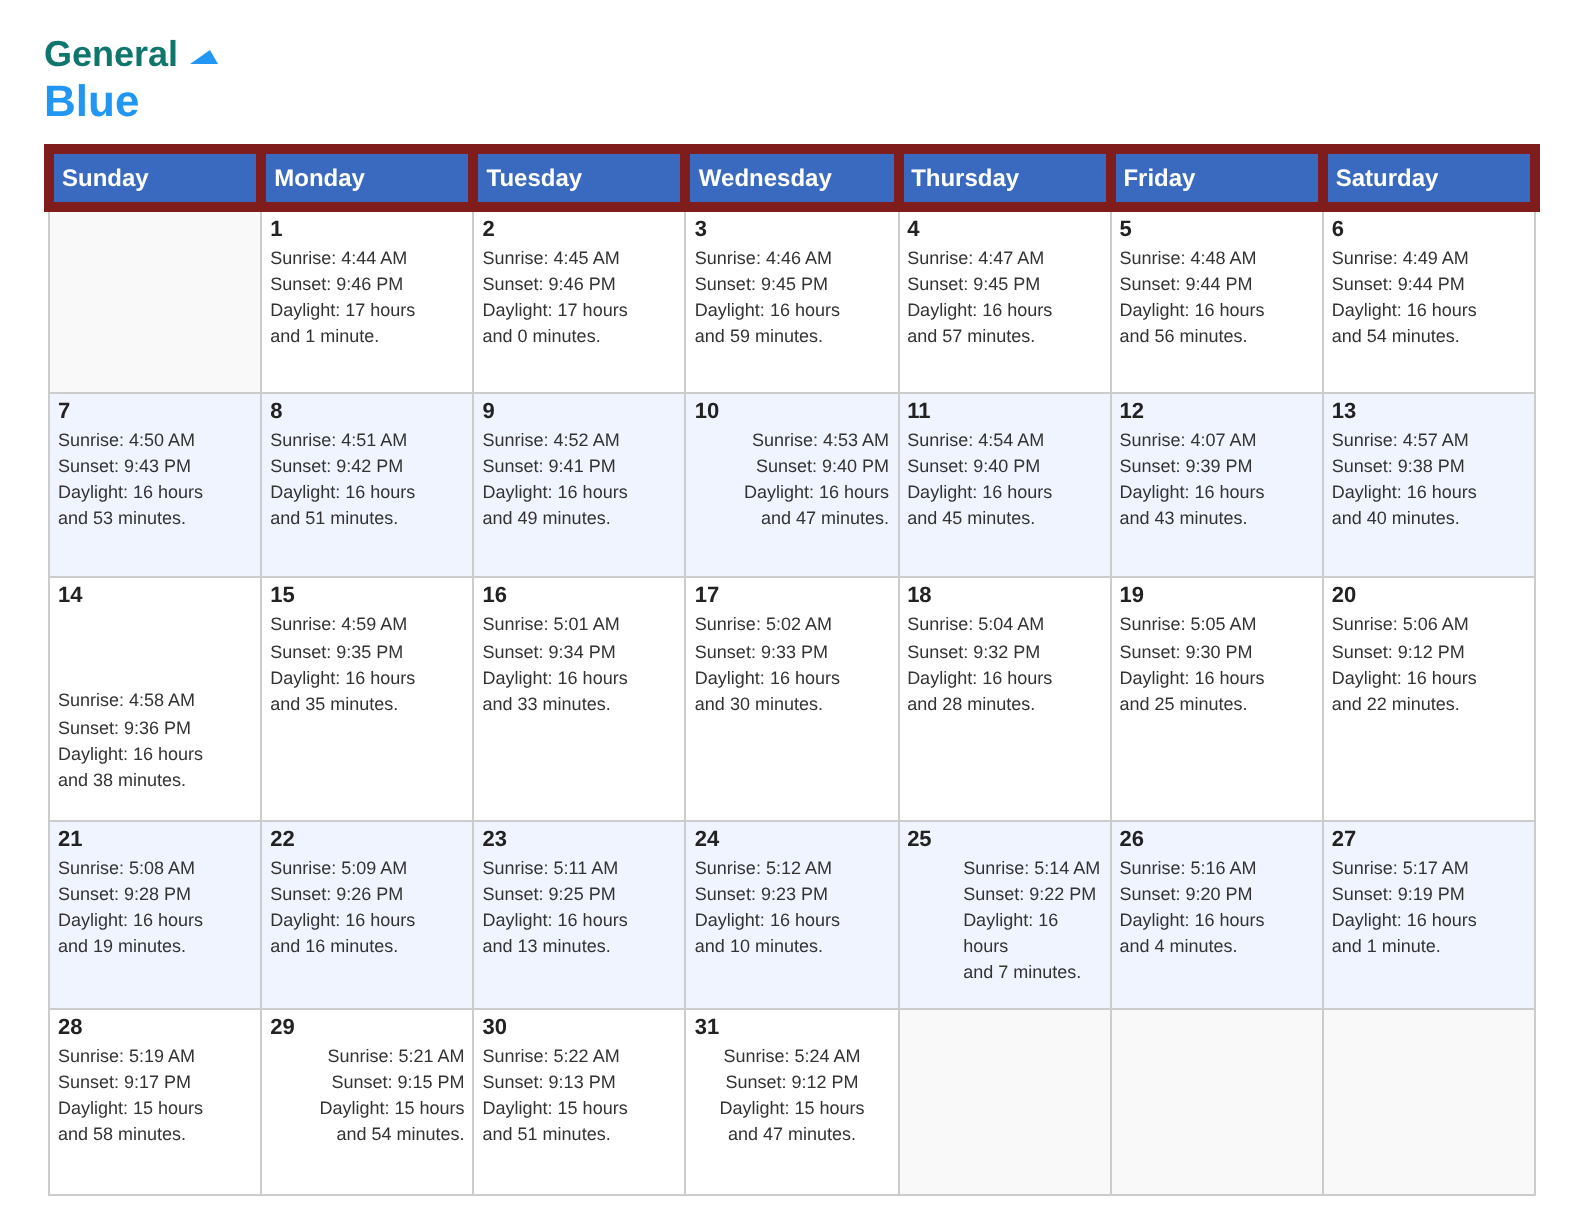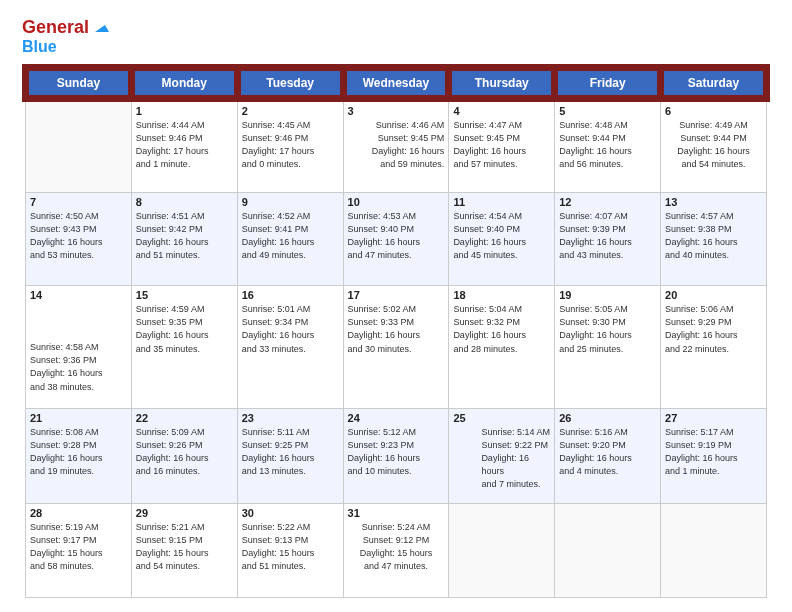--- a/index.html
+++ b/index.html
@@ -24,21 +24,21 @@
       margin-bottom: 8px;
     }
     .logo {
       display: flex;
       flex-direction: column;
       align-items: flex-start;
     }
     .logo-text {
       font-size: 18px;
       font-weight: bold;
-      color: #b91c1c;
+      color: #0f766e;
       line-height: 1.1;
     }
     .title-block {
       text-align: right;
     }
     .month-title {
       font-size: 36px;
       font-weight: bold;
       color: #222;
       line-height: 1.1;
@@ -53,22 +53,22 @@
       border-collapse: collapse;
       width: 100%;
       table-layout: fixed;
     }
     .calendar th {
       background: #3a6abf;
       color: #fff;
       font-size: 12px;
       font-weight: bold;
       padding: 5px 4px;
-      text-align: center;
-      border: 7px solid #7f1d1d;
+      text-align: left;
+      border: 5px solid #7f1d1d;
     }
     .calendar td {
       border: 1px solid #ccc;
       vertical-align: top;
       padding: 3px 4px;
       font-size: 9.5px;
       color: #222;
       height: 85px;
     }
     .calendar td.empty {
@@ -94,21 +94,21 @@
 <div class="page">
   <div class="header">
     <div class="logo">
       <div style="display:flex;align-items:center;">
         <span class="logo-text">General</span>
         <svg width="18" height="18" viewBox="0 0 18 18" style="margin-left:2px;margin-top:-2px;">
           <polygon points="4,14 14,7 18,14" fill="#2196F3"></polygon>
         </svg>
       </div>
       <div>
-        <span style="font-size:16px;font-weight:bold;color:#2196F3;">Blue</span>
+        <span style="font-size:22px;font-weight:bold;color:#2196F3;">Blue</span>
       </div>
     </div>
     <div class="title-block">
       <div class="month-title"></div>
       <div class="location"></div>
     </div>
   </div>
 
   <table class="calendar" id="cal-table">
     <thead>
@@ -134,42 +134,42 @@
           </td>
           <td>
             <span class="day-number">2</span>
             <div class="day-info" style="white-space: pre-line;">Sunrise: 4:45 AM
 Sunset: 9:46 PM
 Daylight: 17 hours
 and 0 minutes.</div>
           </td>
           <td>
             <span class="day-number">3</span>
-            <div class="day-info" style="white-space: pre-line; text-align: right;">Sunrise: 4:46 AM
+            <div class="day-info" style="white-space: pre-line;">Sunrise: 4:46 AM
 Sunset: 9:45 PM
 Daylight: 16 hours
 and 59 minutes.</div>
           </td>
           <td>
             <span class="day-number">4</span>
             <div class="day-info" style="white-space: pre-line;">Sunrise: 4:47 AM
 Sunset: 9:45 PM
 Daylight: 16 hours
 and 57 minutes.</div>
           </td>
           <td>
             <span class="day-number">5</span>
             <div class="day-info" style="white-space: pre-line;">Sunrise: 4:48 AM
 Sunset: 9:44 PM
 Daylight: 16 hours
 and 56 minutes.</div>
           </td>
           <td>
             <span class="day-number">6</span>
-            <div class="day-info" style="white-space: pre-line; text-align: center;">Sunrise: 4:49 AM
+            <div class="day-info" style="white-space: pre-line;">Sunrise: 4:49 AM
 Sunset: 9:44 PM
 Daylight: 16 hours
 and 54 minutes.</div>
           </td>
         </tr>
         <tr class="row-even">
           <td>
             <span class="day-number">7</span>
             <div class="day-info" style="white-space: pre-line;">Sunrise: 4:50 AM
 Sunset: 9:43 PM
@@ -185,21 +185,21 @@
           </td>
           <td>
             <span class="day-number">9</span>
             <div class="day-info" style="white-space: pre-line;">Sunrise: 4:52 AM
 Sunset: 9:41 PM
 Daylight: 16 hours
 and 49 minutes.</div>
           </td>
           <td>
             <span class="day-number">10</span>
-            <div class="day-info" style="white-space: pre-line;">Sunrise: 4:53 AM
+            <div class="day-info" style="white-space: pre-line; text-align: right;">Sunrise: 4:53 AM
 Sunset: 9:40 PM
 Daylight: 16 hours
 and 47 minutes.</div>
           </td>
           <td>
             <span class="day-number">11</span>
             <div class="day-info" style="white-space: pre-line;">Sunrise: 4:54 AM
 Sunset: 9:40 PM
 Daylight: 16 hours
 and 45 minutes.</div>
@@ -258,21 +258,21 @@
           <td>
             <span class="day-number">19</span>
             <div class="day-info" style="white-space: pre-line;">Sunrise: 5:05 AM
 Sunset: 9:30 PM
 Daylight: 16 hours
 and 25 minutes.</div>
           </td>
           <td>
             <span class="day-number">20</span>
             <div class="day-info" style="white-space: pre-line;">Sunrise: 5:06 AM
-Sunset: 9:29 PM
+Sunset: 9:12 PM
 Daylight: 16 hours
 and 22 minutes.</div>
           </td>
         </tr>
         <tr class="row-even">
           <td>
             <span class="day-number">21</span>
             <div class="day-info" style="white-space: pre-line;">Sunrise: 5:08 AM
 Sunset: 9:28 PM
 Daylight: 16 hours
@@ -324,21 +324,21 @@
         <tr class="row-odd">
           <td>
             <span class="day-number">28</span>
             <div class="day-info" style="white-space: pre-line;">Sunrise: 5:19 AM
 Sunset: 9:17 PM
 Daylight: 15 hours
 and 58 minutes.</div>
           </td>
           <td>
             <span class="day-number">29</span>
-            <div class="day-info" style="white-space: pre-line;">Sunrise: 5:21 AM
+            <div class="day-info" style="white-space: pre-line; text-align: right;">Sunrise: 5:21 AM
 Sunset: 9:15 PM
 Daylight: 15 hours
 and 54 minutes.</div>
           </td>
           <td>
             <span class="day-number">30</span>
             <div class="day-info" style="white-space: pre-line;">Sunrise: 5:22 AM
 Sunset: 9:13 PM
 Daylight: 15 hours
 and 51 minutes.</div>

